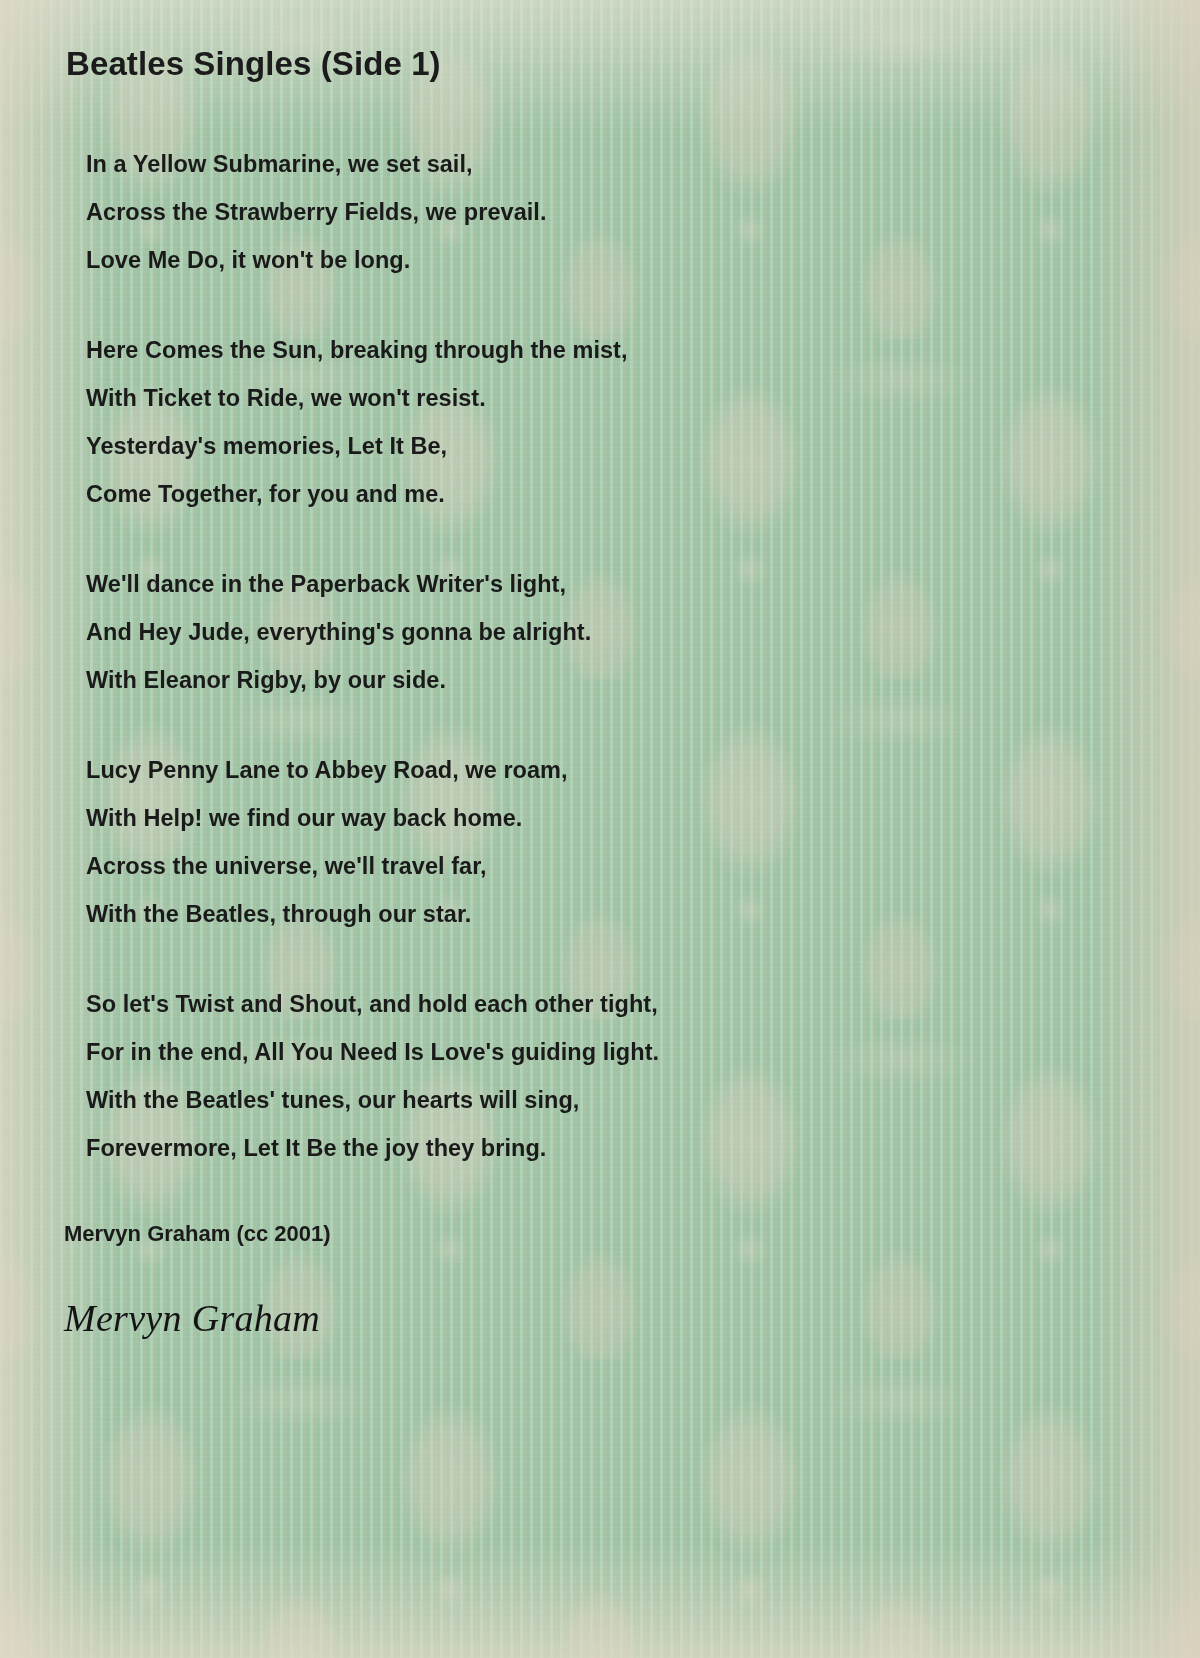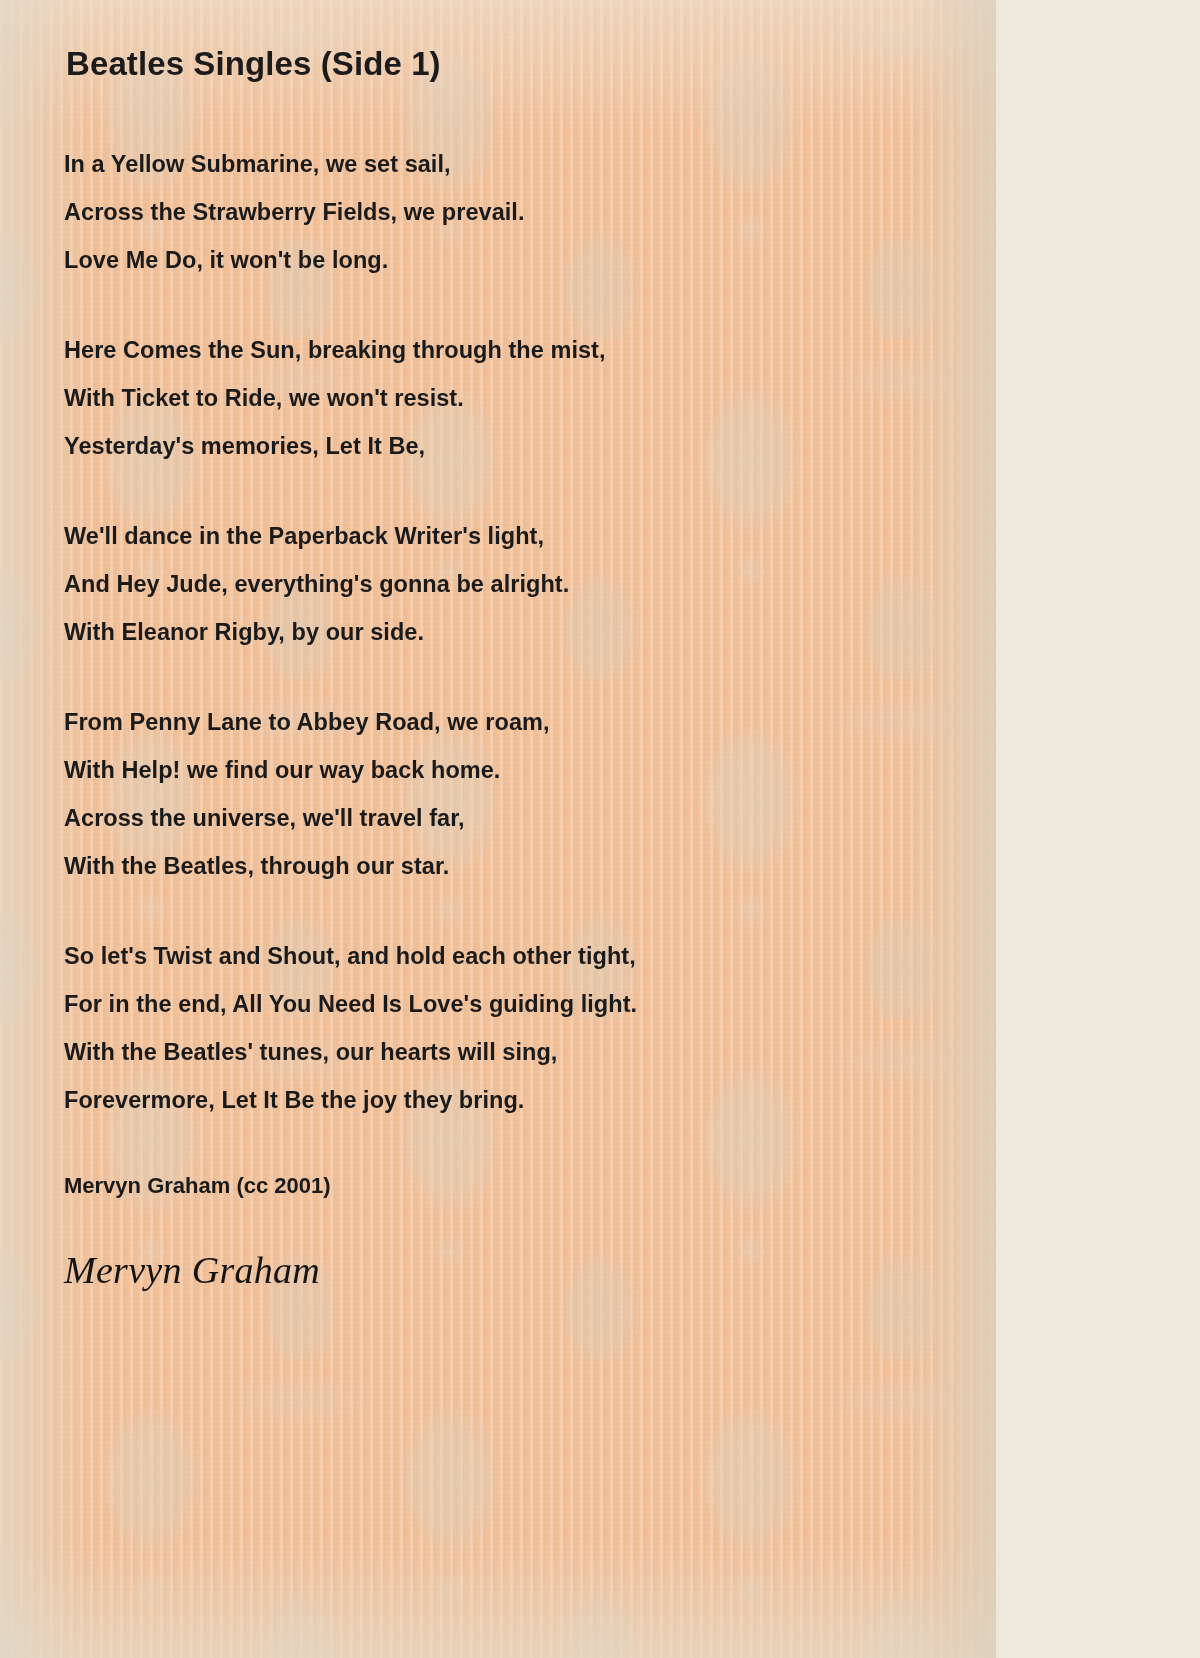--- a/index.html
+++ b/index.html
@@ -10,24 +10,24 @@
     width: 1200px;
     height: 1658px;
     font-family: "Liberation Sans", sans-serif;
     background-color: #efe9dd;
     overflow: hidden;
   }
 
   
   .page {
     position: relative;
-    width: 996px;
+    width: 1200px;
     height: 1658px;
     box-sizing: border-box;
-    background-color: #f97316;
+    background-color: #15803d;
     overflow: hidden;
   }
 
   
   .bg-layer {
     position: absolute;
     inset: 0;
     pointer-events: none;
   }
   .bg-weave {
@@ -95,20 +95,21 @@
     letter-spacing: 0.1px;
     margin: 0 0 0 2px;
     line-height: 1.2;
   }
 
   .stanzas {
     margin-top: 56px;
   }
   .stanza {
     margin-bottom: 42px;
+    margin-left: 22px;
   }
   .line {
     font-size: 23.5px;
     font-weight: bold;
     color: #1a1a1a;
     line-height: 48px;
     white-space: pre;
     letter-spacing: 0.05px;
   }
 
@@ -147,30 +148,31 @@
       <div class="stanza">
         <div class="line">In a Yellow Submarine, we set sail,</div>
         <div class="line">Across the Strawberry Fields, we prevail.</div>
         <div class="line">Love Me Do, it won't be long.</div>
       </div>
 
       <div class="stanza">
         <div class="line">Here Comes the Sun, breaking through the mist,</div>
         <div class="line">With Ticket to Ride, we won't resist.</div>
         <div class="line">Yesterday's memories, Let It Be,</div>
+        <div class="line">Come Together, for you and me.</div>
       </div>
 
       <div class="stanza">
         <div class="line">We'll dance in the Paperback Writer's light,</div>
         <div class="line">And Hey Jude, everything's gonna be alright.</div>
         <div class="line">With Eleanor Rigby, by our side.</div>
       </div>
 
       <div class="stanza">
-        <div class="line">From Penny Lane to Abbey Road, we roam,</div>
+        <div class="line">Lucy Penny Lane to Abbey Road, we roam,</div>
         <div class="line">With Help! we find our way back home.</div>
         <div class="line">Across the universe, we'll travel far,</div>
         <div class="line">With the Beatles, through our star.</div>
       </div>
 
       <div class="stanza">
         <div class="line">So let's Twist and Shout, and hold each other tight,</div>
         <div class="line">For in the end, All You Need Is Love's guiding light.</div>
         <div class="line">With the Beatles' tunes, our hearts will sing,</div>
         <div class="line">Forevermore, Let It Be the joy they bring.</div>

